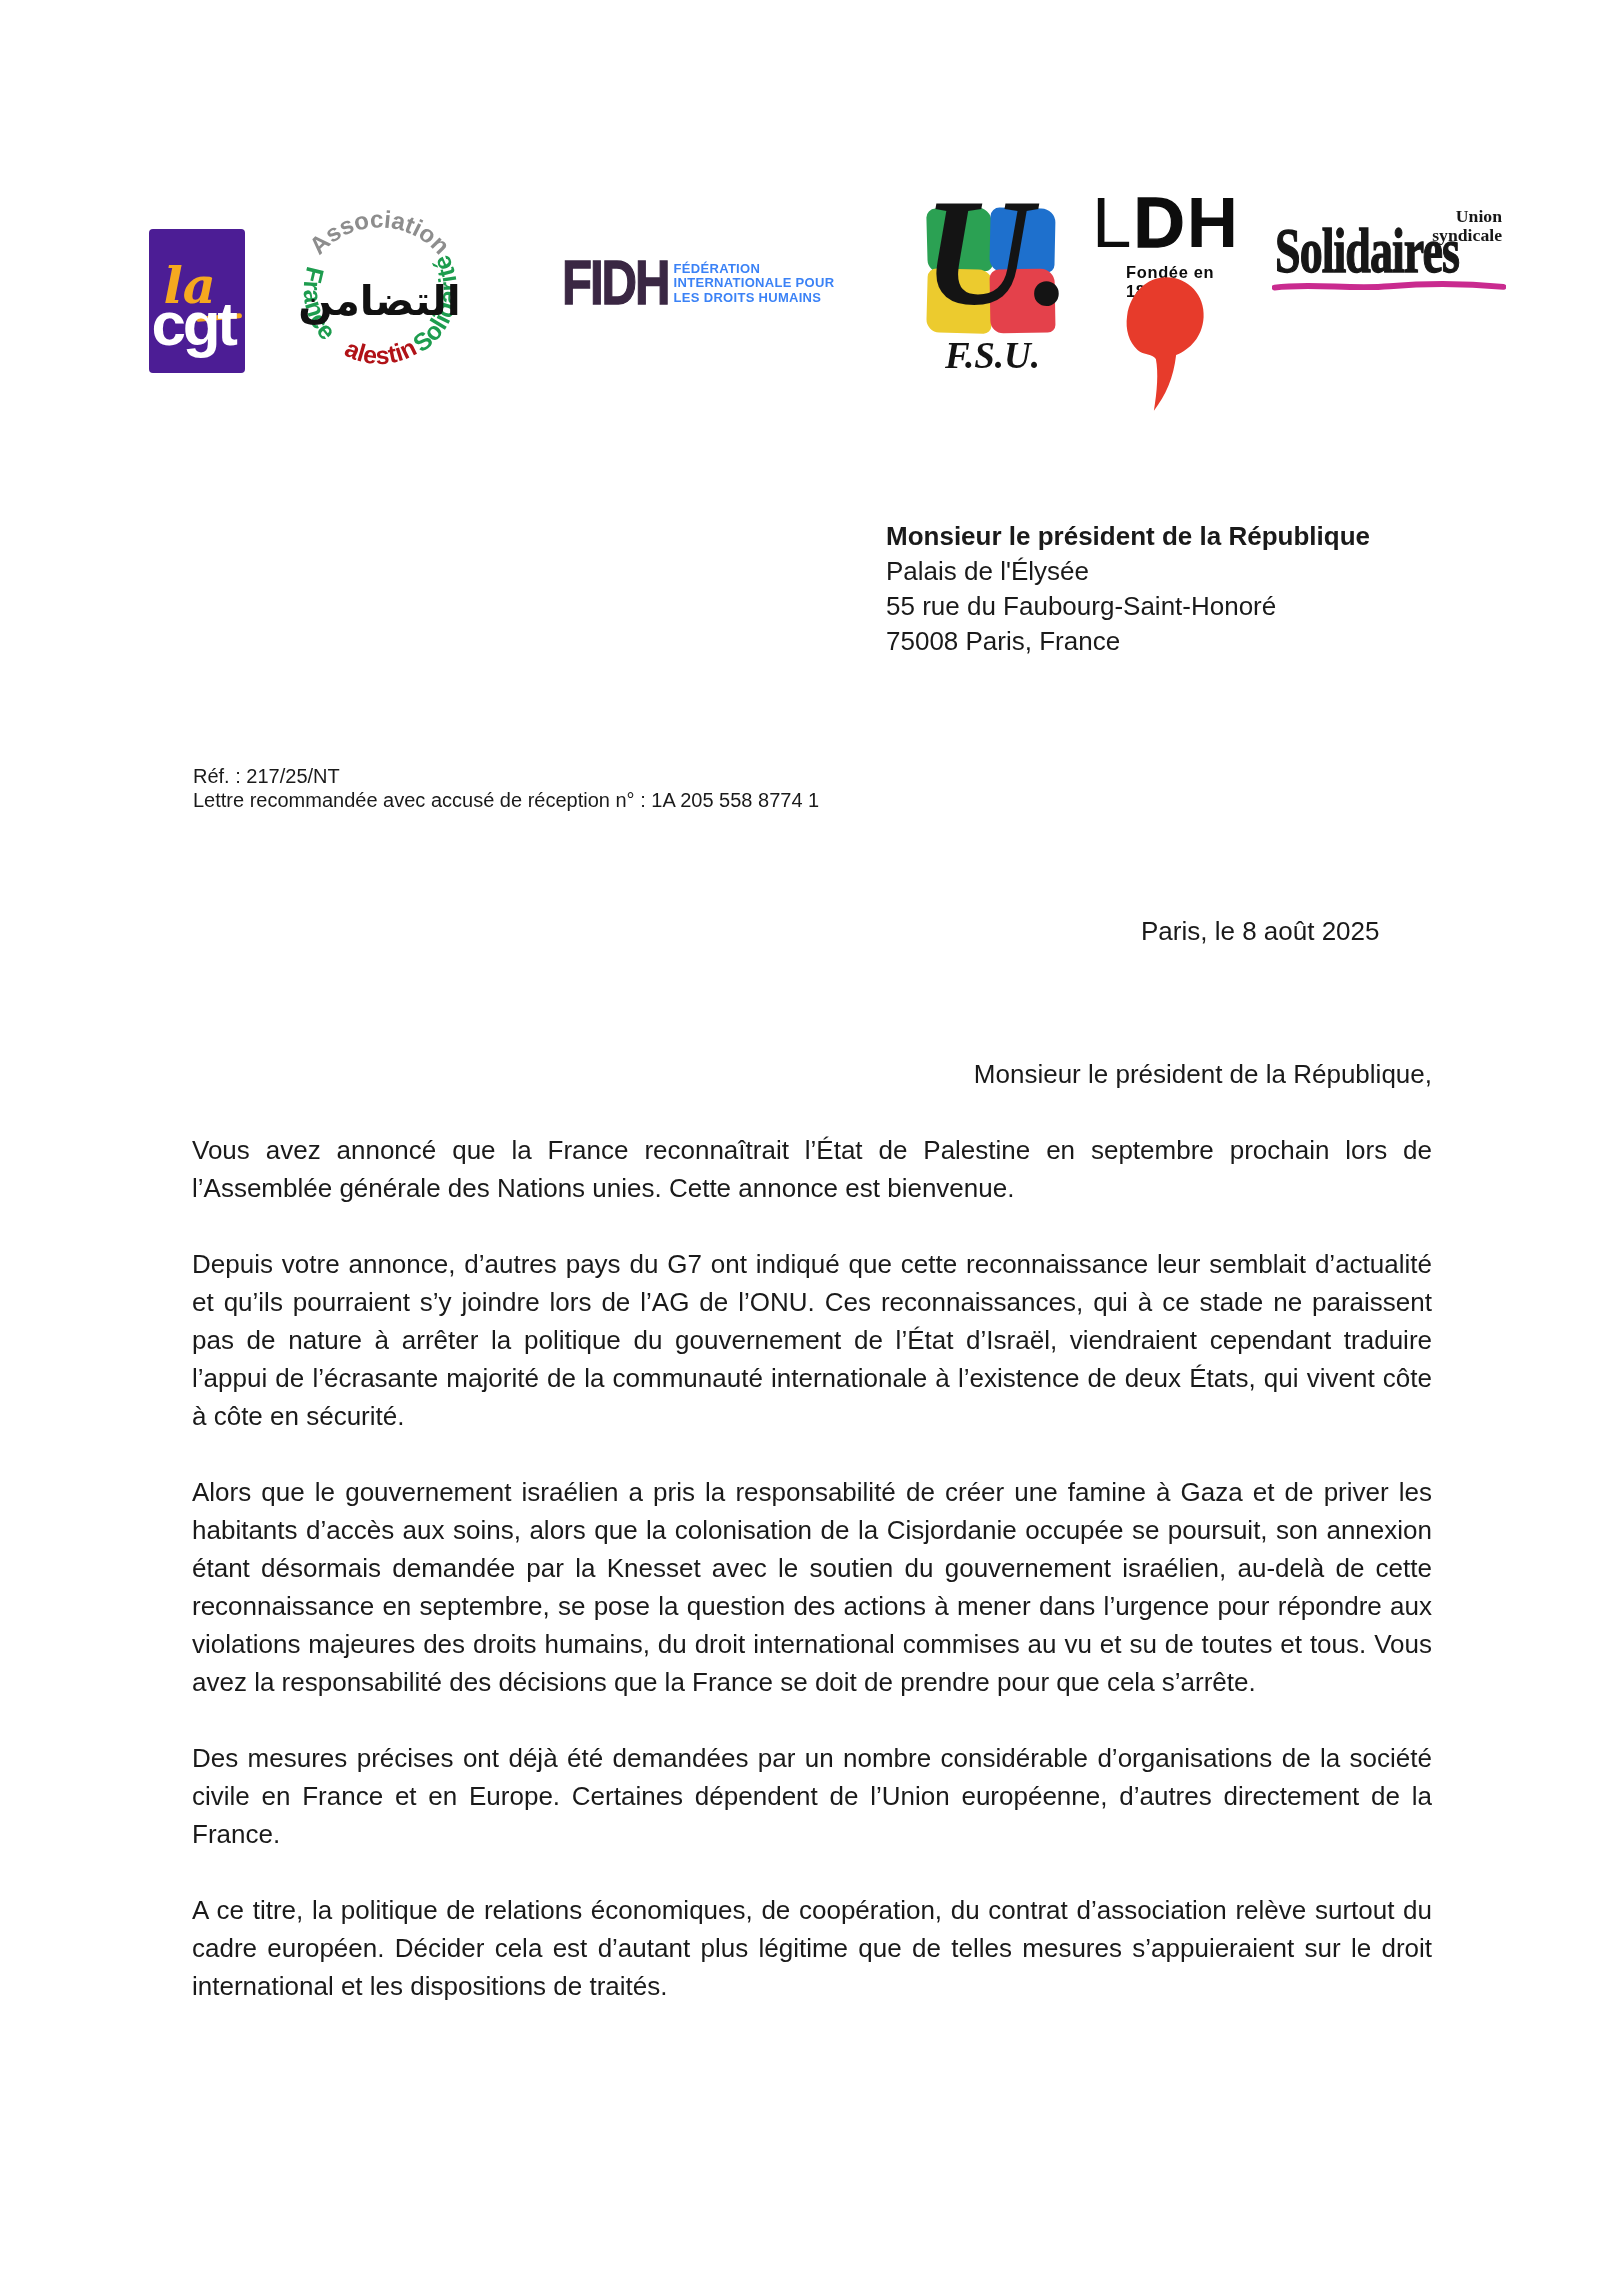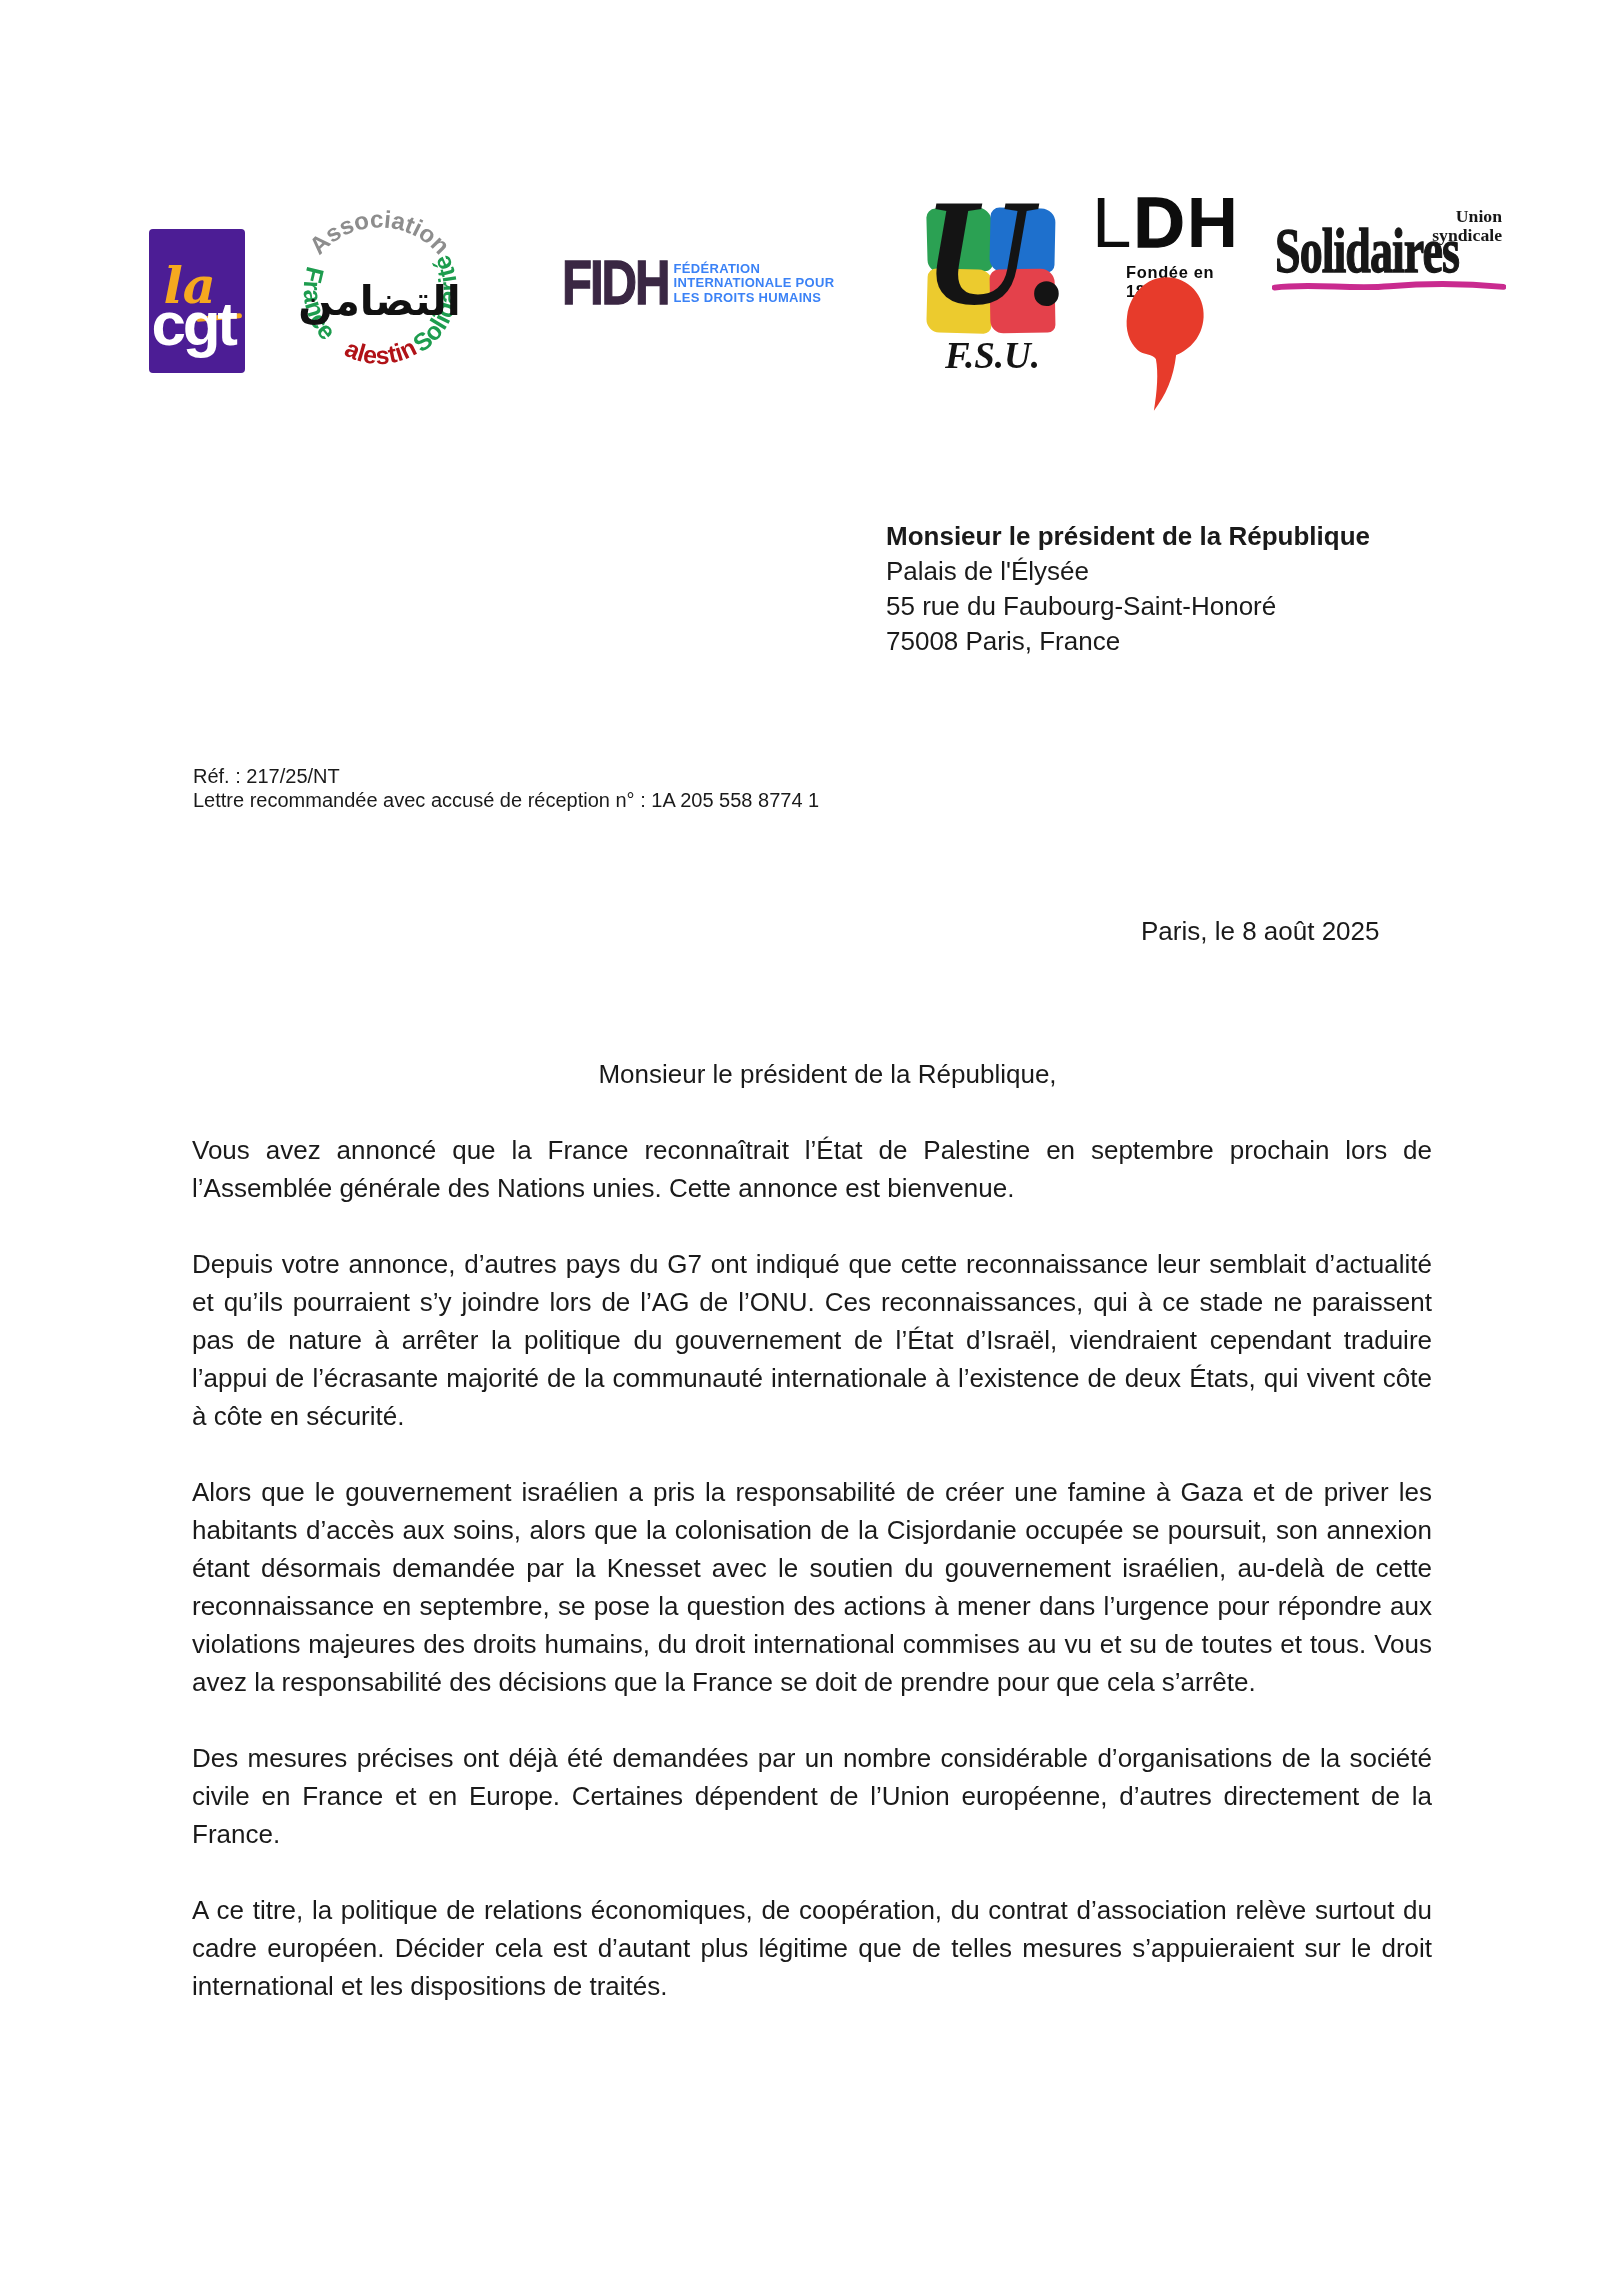--- a/index.html
+++ b/index.html
@@ -47,21 +47,21 @@
   .sol-name{left:1275px;top:220px;font-family:"Liberation Serif",serif;font-weight:700;font-size:63px;line-height:1;letter-spacing:-1.3px;color:#171717;-webkit-text-stroke:1.3px #171717;transform:scaleX(0.73);transform-origin:left top;}
   .sol-union{left:1429px;top:207px;width:73px;text-align:right;font-family:"Liberation Serif",serif;font-weight:700;font-size:17.7px;line-height:19px;color:#171717;}
   .sol-underline{left:1272px;top:281px;}
   
   .recipient{position:absolute;left:886px;top:519px;font-size:26px;line-height:35px;}
   .recipient .r-bold{font-weight:700;}
   .refblock{position:absolute;left:193px;top:764px;font-size:20px;line-height:24px;}
   .dateline{position:absolute;left:1141px;top:915px;font-size:26px;line-height:33px;}
   .bodytext{position:absolute;left:192px;top:1055px;width:1240px;font-size:26px;line-height:38px;}
   .bodytext p{margin:0 0 38px 0;text-align:justify;}
-  .bodytext p.salutation{text-align:center;margin-left:31px;}
+  .bodytext p.salutation{text-align:right;margin-left:31px;}
 </style>
 </head>
 <body>
 
 <div class="page">
 
   <div class="logo cgt-box">
     <span class="cgt-la">la</span>
     <span class="cgt-swash"></span>
     <span class="cgt-name">cgt</span>

